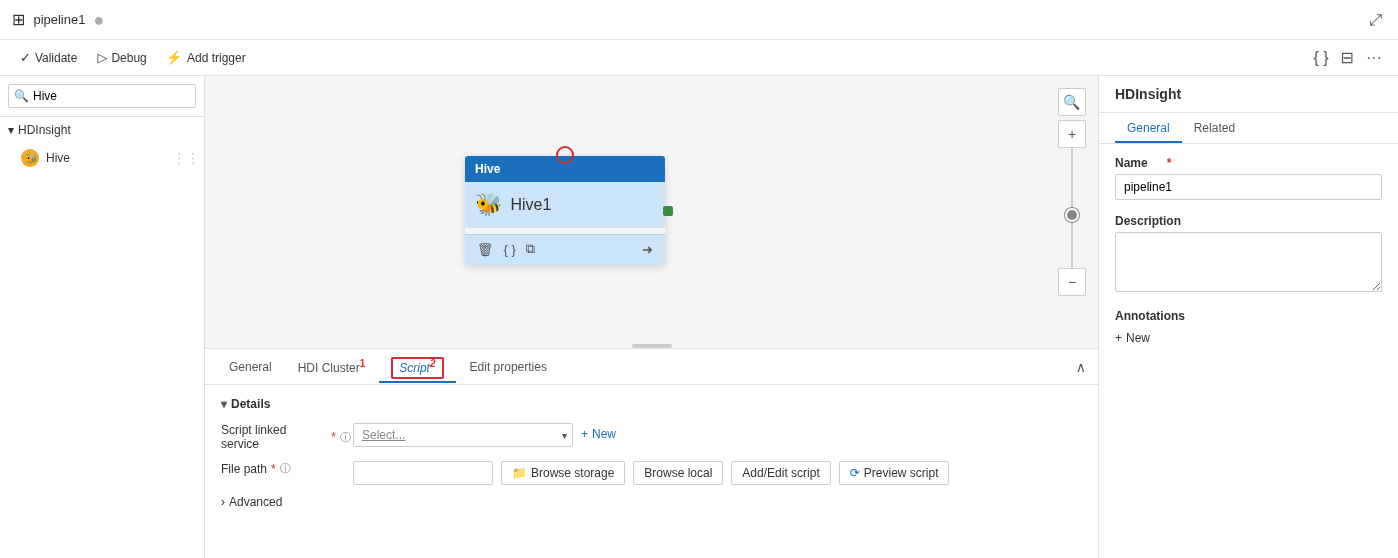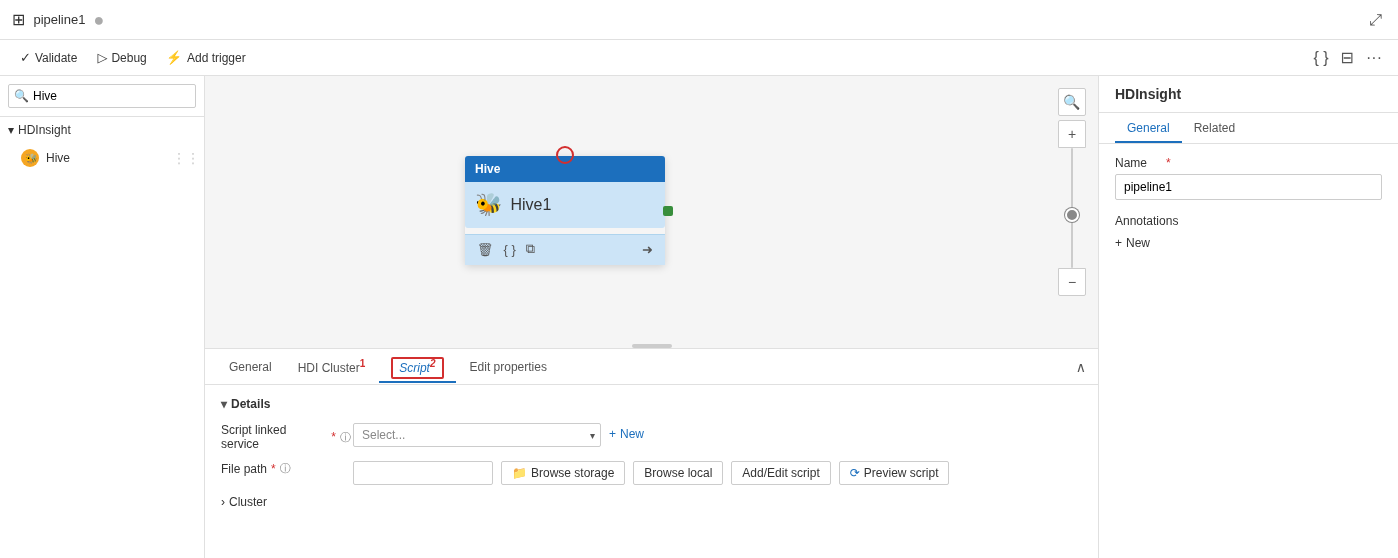--- a/index.html
+++ b/index.html
@@ -170,22 +170,23 @@
     .form-label {
       font-size: 12px; color: #333; width: 130px; flex-shrink: 0;
       display: flex; align-items: center; gap: 4px;
     }
     .form-label .required { color: #d32f2f; }
     .info-icon { color: #888; font-size: 11px; cursor: pointer; }
     .form-select-wrap { position: relative; display: inline-flex; align-items: center; }
     .form-select {
       appearance: none; -webkit-appearance: none;
       border: 1px solid #ccc; border-radius: 2px; padding: 4px 24px 4px 8px;
-      font-size: 12px; background: #fff; width: 248px; cursor: pointer; outline: none;
+      font-size: 12px; background: #fff; width: 220px; cursor: pointer; outline: none;
       color: #888;
+      text-decoration: underline;
     }
     .select-arrow {
       position: absolute; right: 6px; top: 50%; transform: translateY(-50%);
       color: #555; pointer-events: none; font-size: 10px;
     }
     .new-btn {
       display: flex; align-items: center; gap: 4px;
       background: none; border: none; cursor: pointer; color: #1c6fbd;
       font-size: 12px; padding: 4px 6px;
     }
@@ -223,21 +224,21 @@
     }
     .props-tab.active { color: #1c6fbd; }
     .props-tab.active::after {
       content: ''; position: absolute; bottom: 0; left: 0; right: 0;
       height: 2px; background: #1c6fbd;
     }
     .props-content { padding: 12px 16px; flex: 1; overflow-y: auto; }
     .props-field { margin-bottom: 14px; }
     .props-field-label {
       font-size: 12px; color: #333; margin-bottom: 4px;
-      display: flex; align-items: center; gap: 19px;
+      display: flex; align-items: center; gap: 19px; font-weight: bold;
     }
     .props-field-label .required { color: #d32f2f; }
     .props-input {
       width: 100%; border: 1px solid #ccc; border-radius: 2px;
       padding: 5px 8px; font-size: 12px; outline: none;
     }
     .props-textarea {
       width: 100%; border: 1px solid #ccc; border-radius: 2px;
       padding: 5px 8px; font-size: 12px; outline: none;
       height: 60px; resize: vertical;
@@ -408,21 +409,21 @@
             </button>
             <button class="action-btn">
               <span class="btn-icon">⟳</span>
               <span>Preview script</span>
             </button>
           </div>
         </div>
 
         <div class="advanced-row">
           <span>›</span>
-          <span>Cluster</span>
+          <span>Advanced</span>
         </div>
       </div>
     </div>
   </div>
 
   <div class="properties-panel">
     <div class="props-header">HDInsight</div>
     <div class="props-tabs">
       <button class="props-tab active">
         <span>General</span>
@@ -434,20 +435,26 @@
     <div class="props-content">
       <div class="props-field">
         <div class="props-field-label">
           <span>Name</span>
           <span class="required">*</span>
         </div>
         <input type="text" class="props-input" value="pipeline1" style="">
       </div>
       <div class="props-field">
         <div class="props-field-label">
+          <span>Description</span>
+        </div>
+        <textarea class="props-textarea" style=""></textarea>
+      </div>
+      <div class="props-field">
+        <div class="props-field-label">
           <span>Annotations</span>
         </div>
         <div class="props-annotations">
           <button class="add-annotation-btn">
             <span>+</span>
             <span>New</span>
           </button>
         </div>
       </div>
     </div>

